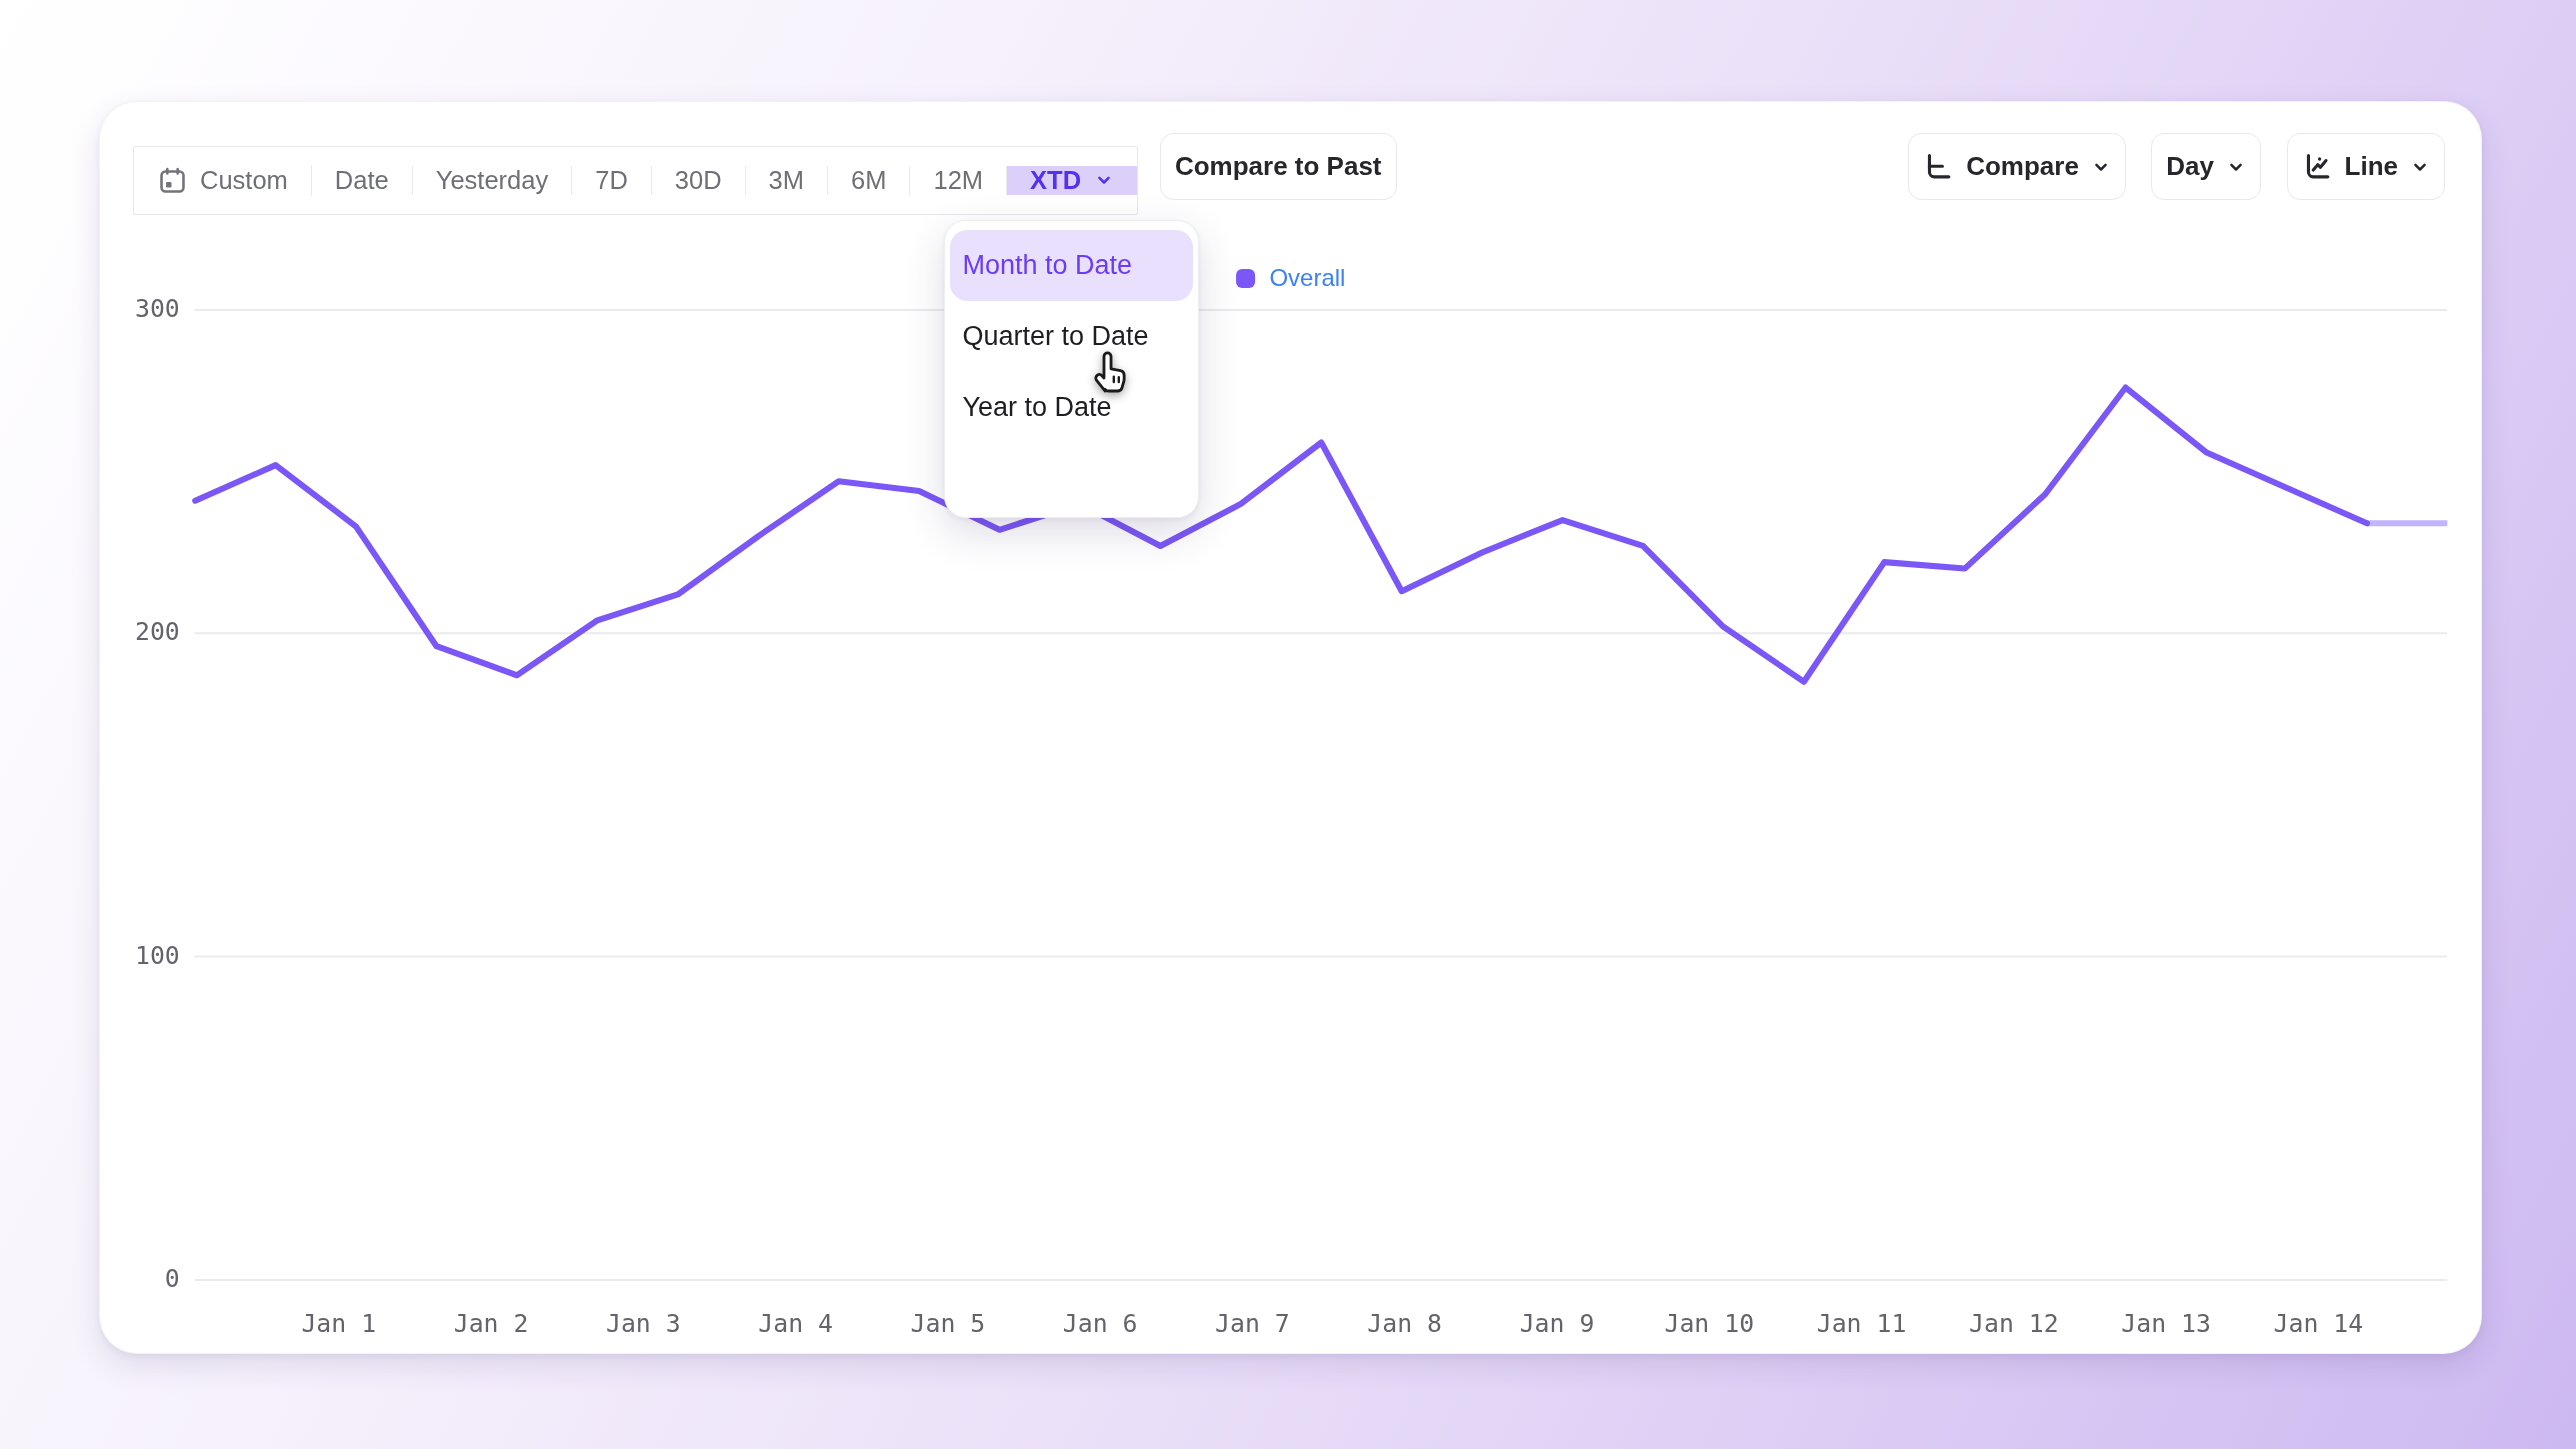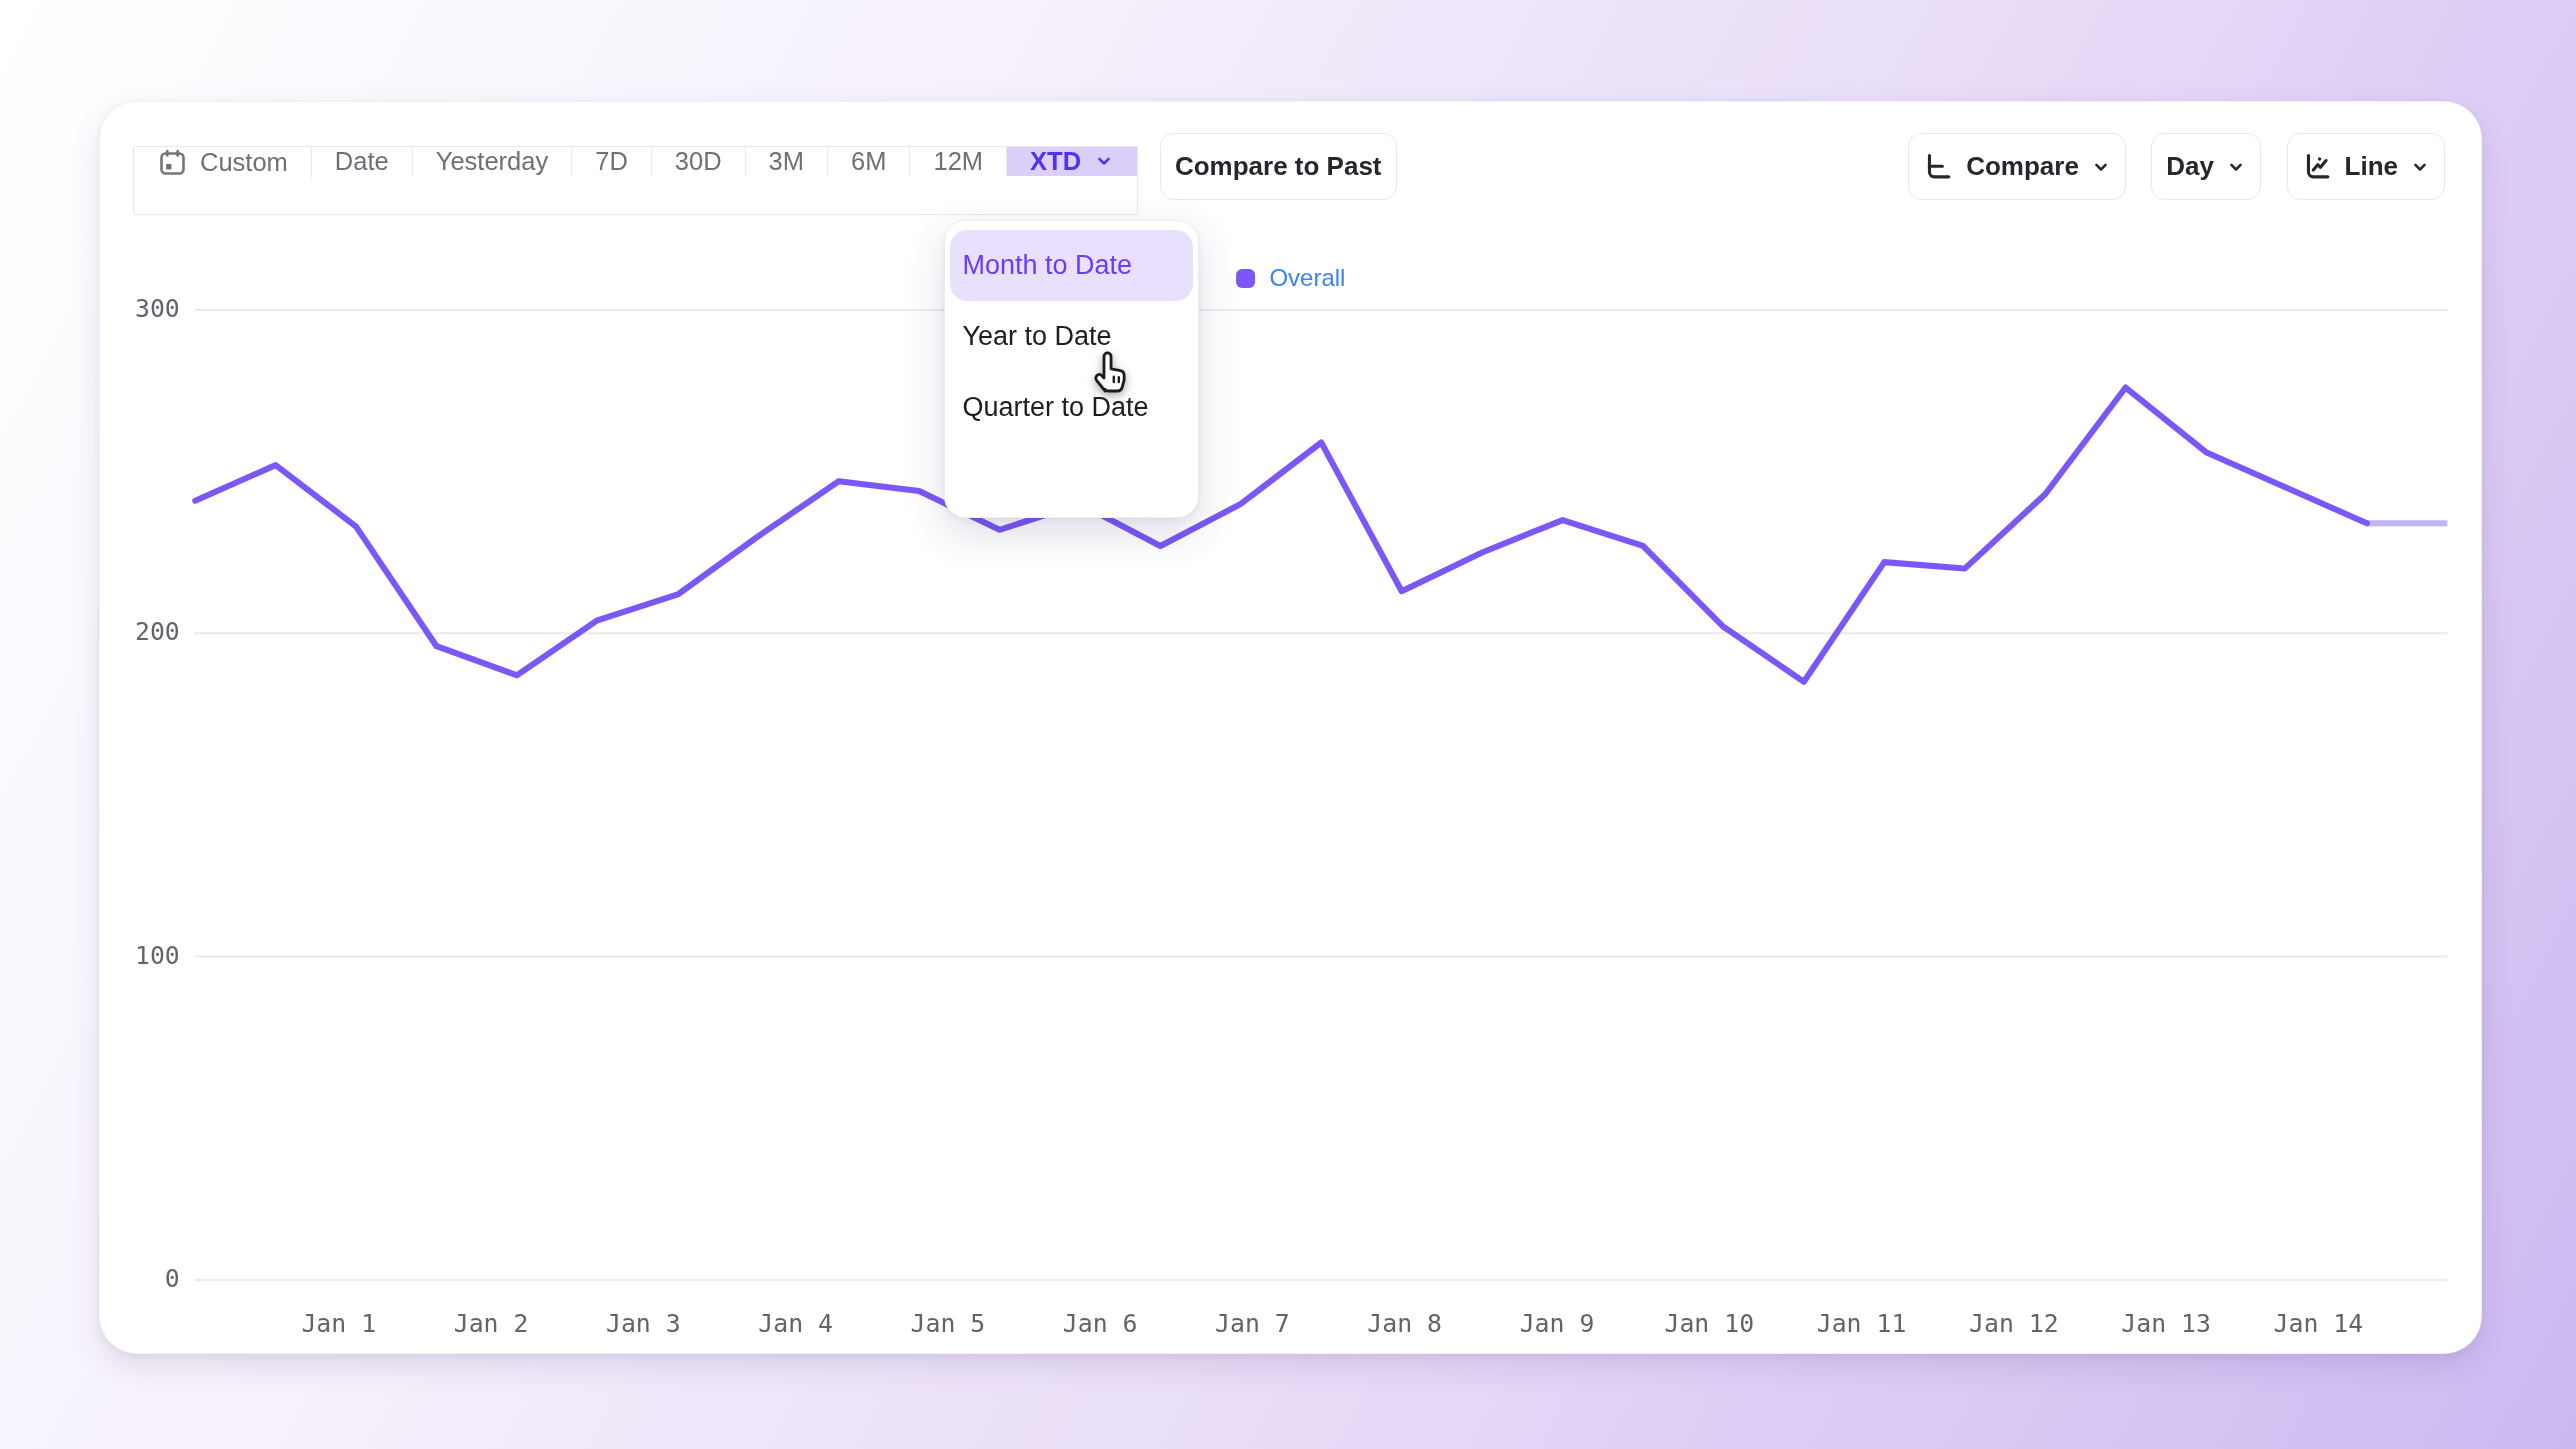--- a/index.html
+++ b/index.html
@@ -5,21 +5,21 @@
   html,body{margin:0;padding:0;}
   body{font-family:"Liberation Sans",sans-serif;}
   .page{position:relative;width:2576px;height:1449px;overflow:hidden;
         background:linear-gradient(118deg,#ffffff 0%,#f6f1fc 30%,#e9def8 58%,#cdb9f1 100%);}
   
   .card{position:absolute;left:99px;top:101px;width:2381px;height:1251px;background:#ffffff;
         border-radius:38px;border:1.3px solid rgba(25,20,50,0.05);
         box-shadow:0 12px 30px rgba(60,45,110,0.12),0 2.7px 6.7px rgba(60,45,110,0.05);}
   
   .toolbar{position:absolute;left:33px;right:36px;top:29.5px;height:70px;display:flex;align-items:center;}
-  .segmented{display:flex;align-items:flex-start;height:67px;background:#fff;border:1.3px solid #e7e7ec;
+  .segmented{display:flex;align-items:center;height:67px;background:#fff;border:1.3px solid #e7e7ec;
              border-radius:2px;overflow:hidden;margin-top:27px;}
   .seg{display:flex;align-items:center;gap:12px;padding:0 23px;font-size:25.5px;font-weight:500;color:#6f6f78;
        border-right:1.3px solid #e9e9ee;cursor:pointer;white-space:nowrap;background:#fff;}
   .seg:last-child{border-right:none;}
   .seg.selected{background:#dcd0fb;color:#5431ef;font-weight:700;}
   .seg .chev{margin-left:1.3px;}
   .btn{display:flex;align-items:center;gap:12px;height:67px;padding:0 14px;background:#fff;
        border:1.3px solid #e7e7ec;border-radius:13.4px;font-size:26px;font-weight:600;color:#26262c;
        cursor:pointer;white-space:nowrap;font-family:"Liberation Sans",sans-serif;}
   .btn.compare{margin-left:21.5px;font-weight:600;}
@@ -148,22 +148,22 @@
       <text x="2775" y="1986" text-anchor="middle" fill="#63636b" font-size="37" font-family="&quot;DejaVu Sans Mono&quot;,monospace">Jan 11</text>
       <text x="3002" y="1986" text-anchor="middle" fill="#63636b" font-size="37" font-family="&quot;DejaVu Sans Mono&quot;,monospace">Jan 12</text>
       <text x="3229" y="1986" text-anchor="middle" fill="#63636b" font-size="37" font-family="&quot;DejaVu Sans Mono&quot;,monospace">Jan 13</text>
       <text x="3456" y="1986" text-anchor="middle" fill="#63636b" font-size="37" font-family="&quot;DejaVu Sans Mono&quot;,monospace">Jan 14</text>
       <polyline points="291,746.3799999999999 410.9,693.3599999999999 530.8,784.9399999999998 650.7,963.28 770.6,1006.66 890.5,924.7199999999999 1010.4000000000001,886.16 1130.3000000000002,799.3999999999999 1250.2,717.46 1370.1000000000001,731.9199999999998 1490,789.76 1609.9,751.1999999999998 1729.8000000000002,813.8599999999999 1849.7,751.1999999999998 1969.6000000000001,659.6199999999999 2089.5,881.3399999999999 2209.4,823.5 2329.3,775.3 2449.2000000000003,813.8599999999999 2569.1,934.3599999999999 2689,1016.3 2808.9,837.96 2928.8,847.5999999999999 3048.7000000000003,736.74 3168.6000000000004,577.6799999999998 3288.5,674.0799999999999 3408.4,727.0999999999999 3528.3,780.1199999999999" fill="none" stroke="#7b57f7" stroke-width="9" stroke-linejoin="round" stroke-linecap="round"></polyline>
       <line x1="3528.3" y1="780.1199999999999" x2="3648.2000000000003" y2="780.1199999999999" stroke="#7b57f7" stroke-width="9" stroke-opacity="0.45" stroke-linecap="butt"></line>
     </svg>
 
   <div class="dropdown" id="dd">
       <div class="dd-item active">Month to Date</div>
+      <div class="dd-item">Quarter to Date</div>
       <div class="dd-item">Year to Date</div>
-      <div class="dd-item">Quarter to Date</div>
     </div>
 
   <svg class="cursor" viewBox="0 0 24 26">
     <path fill="#ffffff" stroke="#1b1b1b" stroke-width="1.4" stroke-linejoin="round" d="M8.6 22.6 4.3 17.2c-.62-.78-.5-1.92.27-2.54.73-.58 1.78-.49 2.4.2l1.03 1.14V5.2c0-.97.79-1.76 1.76-1.76s1.76.79 1.76 1.76v6.2l4.7.93c1.08.21 1.86 1.16 1.86 2.26v1.9c0 .35-.05.7-.14 1.03l-.92 3.3c-.28 1-1.19 1.69-2.23 1.69h-4.47c-.7 0-1.37-.32-1.8-.87z"></path>
     <path fill="none" stroke="#1b1b1b" stroke-width="1.2" stroke-linecap="round" d="M12.9 15.4v2.6M15.4 15.6v2.4"></path>
   </svg>
 
 </div>
 
 

